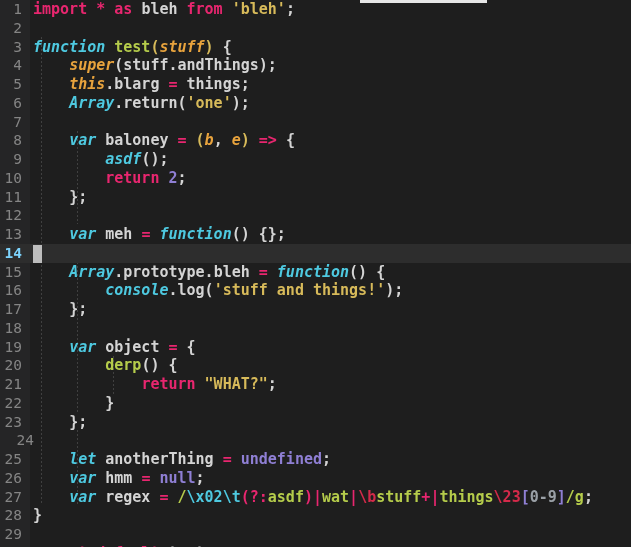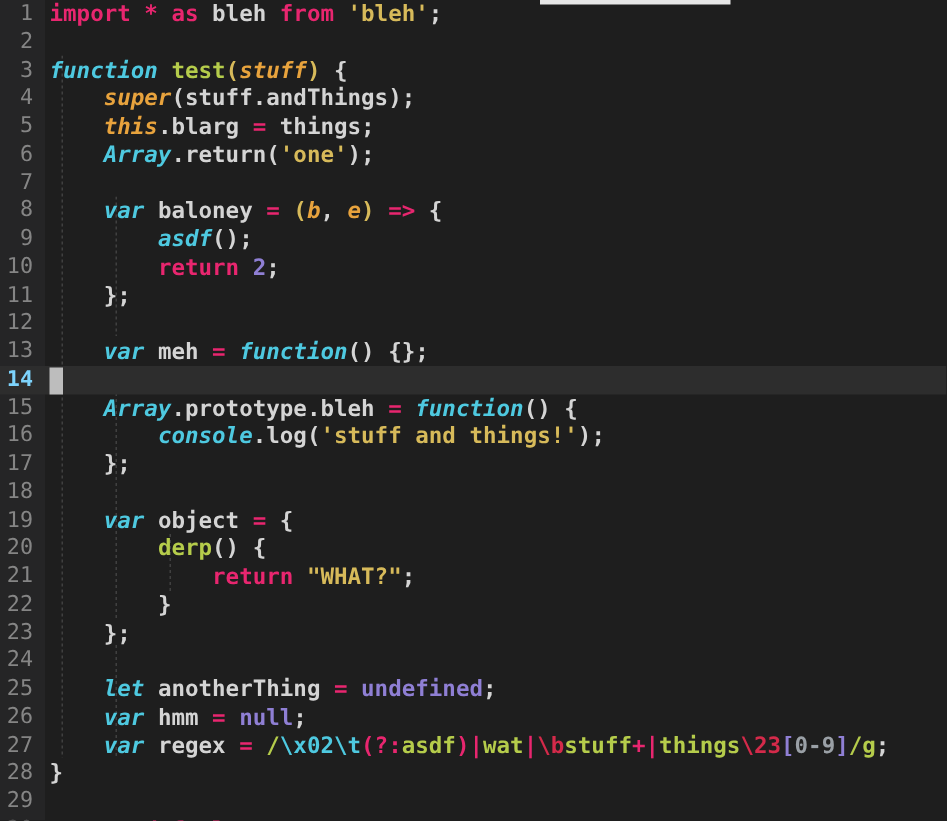--- a/index.html
+++ b/index.html
@@ -167,21 +167,21 @@
       <div class="line active" style="top: 243.75px; position: absolute; left: 0px; width: 631px;"><span class="lnum">14</span><span class="code"></span></div>
       <div class="line" style="top: 262.5px; position: absolute; left: 0px; width: 631px;"><span class="lnum">15</span><span class="code"><span class="t-def">    </span><span class="t-builtin">Array</span><span class="t-def">.</span><span class="t-def">prototype</span><span class="t-def">.</span><span class="t-def">bleh</span><span class="t-def"> </span><span class="t-op">=</span><span class="t-def"> </span><span class="t-kw2">function</span><span class="t-def">() {</span></span></div>
       <div class="line" style="top: 281.25px; position: absolute; left: 0px; width: 631px;"><span class="lnum">16</span><span class="code"><span class="t-def">        </span><span class="t-builtin">console</span><span class="t-def">.</span><span class="t-def">log</span><span class="t-def">(</span><span class="t-str">'stuff and things!'</span><span class="t-def">)</span><span class="t-def">;</span></span></div>
       <div class="line" style="top: 300px; position: absolute; left: 0px; width: 585px;"><span class="lnum">17</span><span class="code"><span class="t-def">    </span><span class="t-def">};</span></span></div>
       <div class="line" style="top: 318.75px; position: absolute; left: 0px; width: 631px;"><span class="lnum">18</span><span class="code"></span></div>
       <div class="line" style="top: 337.5px; position: absolute; left: 0px; width: 631px;"><span class="lnum">19</span><span class="code"><span class="t-def">    </span><span class="t-kw2">var</span><span class="t-def"> </span><span class="t-def">object</span><span class="t-def"> </span><span class="t-op">=</span><span class="t-def"> </span><span class="t-def">{</span></span></div>
       <div class="line" style="top: 356.25px; position: absolute; left: 0px; width: 528px;"><span class="lnum">20</span><span class="code"><span class="t-def">        </span><span class="t-func">derp</span><span class="t-def">() {</span></span></div>
       <div class="line" style="top: 375px; position: absolute; left: 0px; width: 631px;"><span class="lnum">21</span><span class="code"><span class="t-def">            </span><span class="t-kw">return</span><span class="t-def"> </span><span class="t-str">"WHAT?"</span><span class="t-def">;</span></span></div>
       <div class="line" style="top: 393.75px; position: absolute; left: 0px; width: 527px;"><span class="lnum">22</span><span class="code"><span class="t-def">        </span><span class="t-def">}</span></span></div>
       <div class="line" style="top: 412.5px; position: absolute; left: 0px; width: 631px;"><span class="lnum">23</span><span class="code"><span class="t-def">    </span><span class="t-def">};</span></span></div>
-      <div class="line" style="top: 431.25px; position: absolute; left: 0px; width: 574px;"><span class="lnum">24</span><span class="code"></span></div>
+      <div class="line" style="top: 431.25px; position: absolute; left: 12px; width: 574px;"><span class="lnum">24</span><span class="code"></span></div>
       <div class="line" style="top: 450px; position: absolute; left: 0px; width: 631px;"><span class="lnum">25</span><span class="code"><span class="t-def">    </span><span class="t-kw2">let</span><span class="t-def"> </span><span class="t-def">anotherThing</span><span class="t-def"> </span><span class="t-op">=</span><span class="t-def"> </span><span class="t-num">undefined</span><span class="t-def">;</span></span></div>
       <div class="line" style="top: 468.75px; position: absolute; left: 0px; width: 631px;"><span class="lnum">26</span><span class="code"><span class="t-def">    </span><span class="t-kw2">var</span><span class="t-def"> </span><span class="t-def">hmm</span><span class="t-def"> </span><span class="t-op">=</span><span class="t-def"> </span><span class="t-num">null</span><span class="t-def">;</span></span></div>
       <div class="line" style="top: 487.5px; position: absolute; left: 0px; width: 631px;"><span class="lnum">27</span><span class="code"><span class="t-def">    </span><span class="t-kw2">var</span><span class="t-def"> </span><span class="t-def">regex</span><span class="t-def"> </span><span class="t-op">=</span><span class="t-def"> </span><span class="t-regex">/</span><span class="t-escape">\x02</span><span class="t-escape">\t</span><span class="t-op">(?:</span><span class="t-regex">asdf</span><span class="t-op">)</span><span class="t-op">|</span><span class="t-regex">wat</span><span class="t-op">|</span><span class="t-backref">\b</span><span class="t-regex">stuff</span><span class="t-op">+</span><span class="t-op">|</span><span class="t-regex">things</span><span class="t-backref">\23</span><span class="t-class">[</span><span class="t-range">0-9</span><span class="t-class">]</span><span class="t-regex">/g</span><span class="t-def">;</span></span></div>
       <div class="line" style="top: 506.25px; position: absolute; left: 0px; width: 631px;"><span class="lnum">28</span><span class="code"><span class="t-def">}</span></span></div>
       <div class="line" style="top: 525px; position: absolute; left: 0px; width: 631px;"><span class="lnum">29</span><span class="code"></span></div>
       <div class="line" style="top: 543.75px; position: absolute; left: 0px; width: 631px;"><span class="lnum">30</span><span class="code"><span class="t-kw">export</span><span class="t-def"> </span><span class="t-kw">default</span><span class="t-def"> </span><span class="t-def">test</span><span class="t-def">;</span></span></div>
     </div>
 
   <div id="cursor" style="top: 244.75px;"></div>
 

